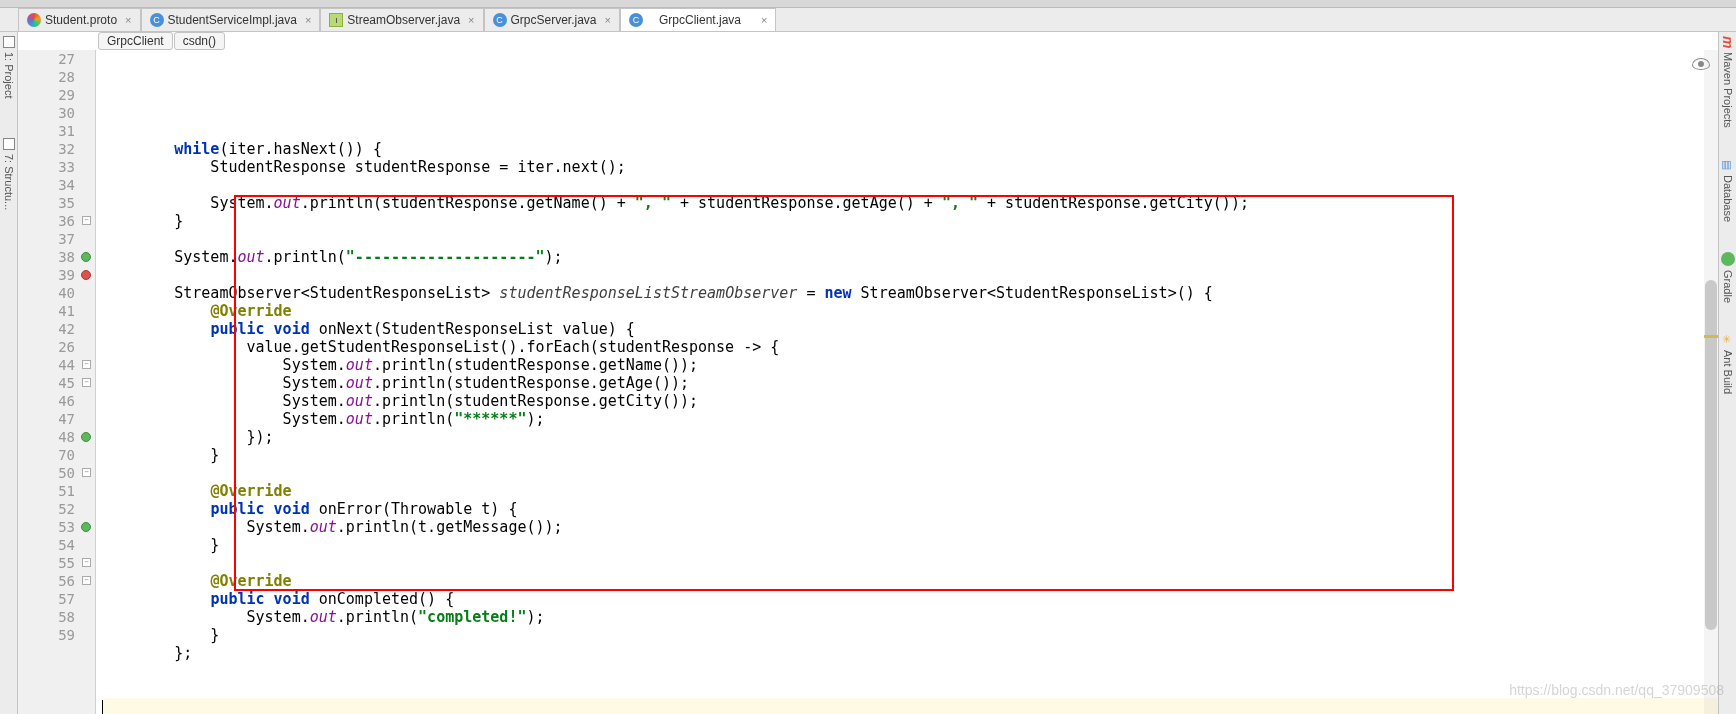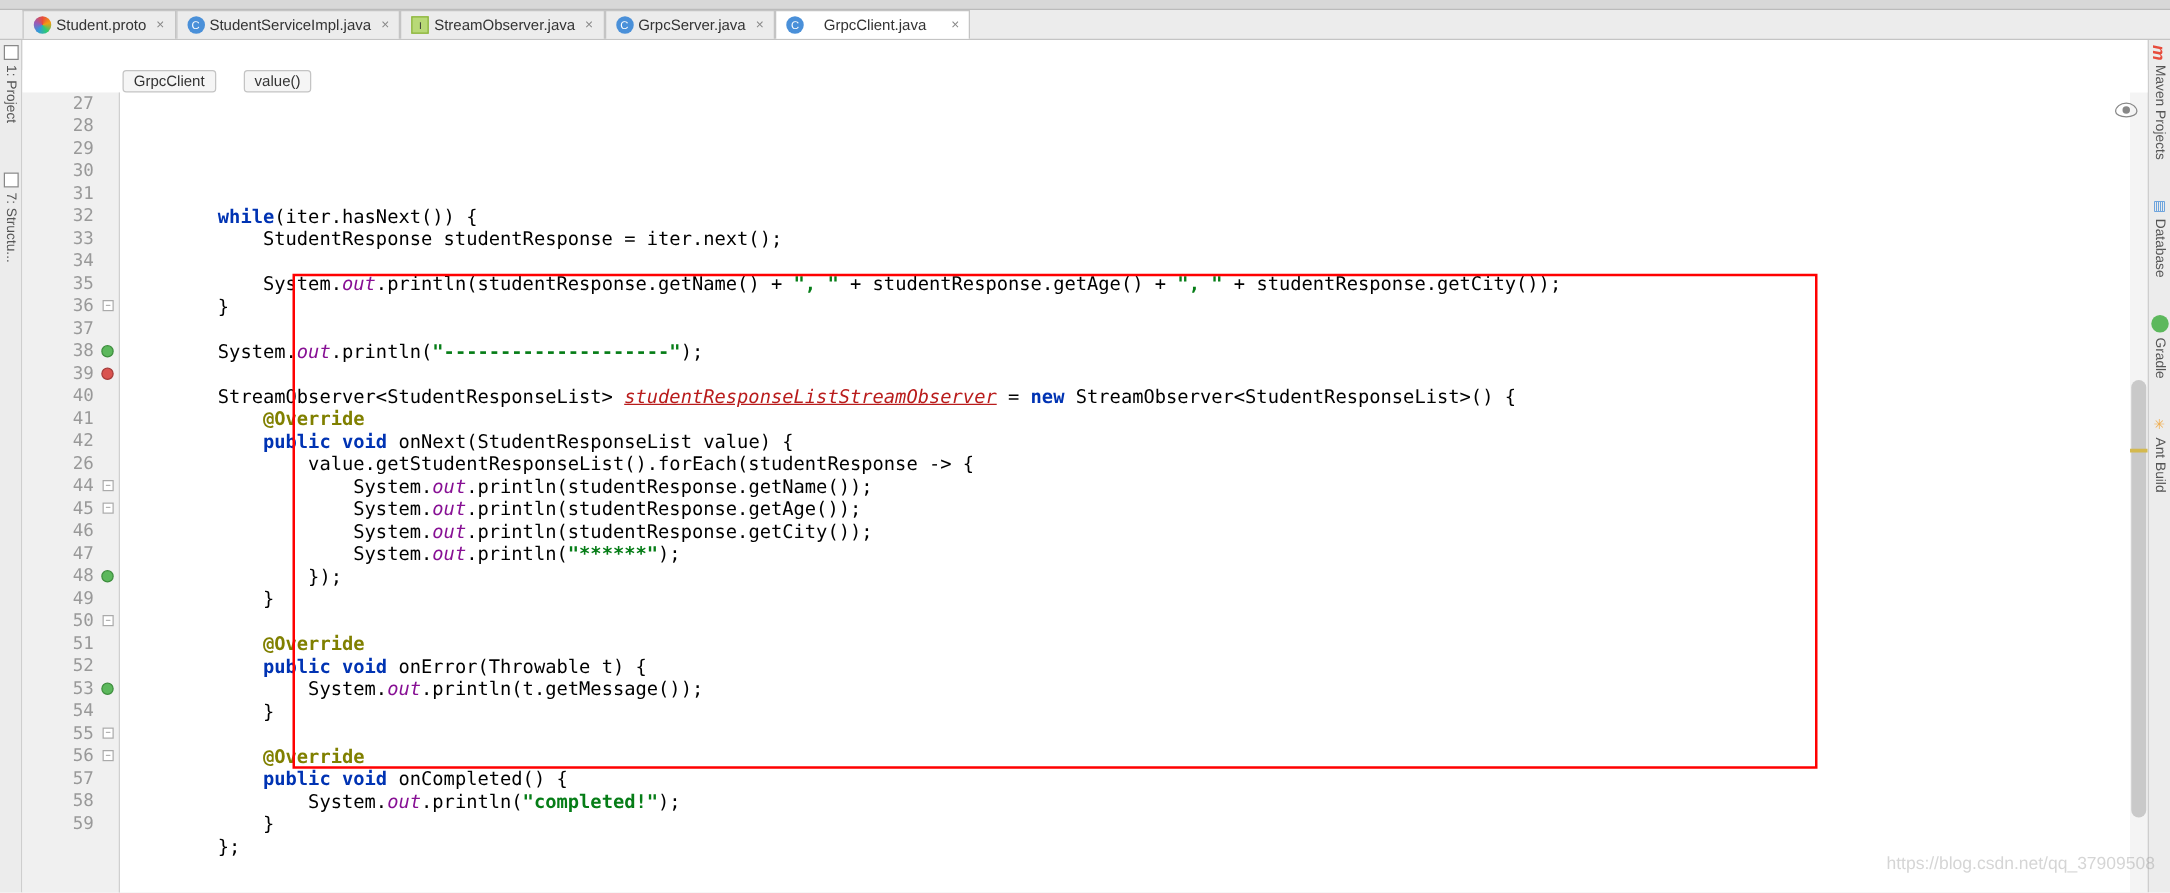--- a/index.html
+++ b/index.html
@@ -26,37 +26,37 @@
 
 .right-gutter { width:18px; background:#ececec; border-left:1px solid #c4c4c4; display:flex; flex-direction:column; align-items:center; padding-top:4px; gap:30px; }
 .right-gutter .gutter-item { writing-mode:vertical-rl; }
 .maven-icon { color:#e74c3c; font-style:italic; font-weight:bold; font-size:14px; }
 .db-icon { color:#4a90d9; }
 .gradle-icon { color:#5cb85c; border-radius:50%; width:14px; height:14px; background:#5cb85c; }
 .ant-icon { color:#f0ad4e; }
 
 .editor-wrap { flex:1; display:flex; flex-direction:column; background:#fff; position:relative; }
 
-.breadcrumb-bar { height:24px; display:flex; align-items:center; padding-left:80px; gap:22px; background:#fff;margin-top:24px; }
+.breadcrumb-bar { height:24px; display:flex; align-items:center; padding-left:80px; gap:1px; background:#fff; }
 .crumb { border:1px solid #c4c4c4; border-radius:3px; padding:1px 8px; font-size:12px; background:#f5f5f5; color:#333; cursor:pointer; }
 
 .editor { flex:1; display:flex; position:relative; }
 
 .gutter-col { width:78px; background:#f0f0f0; border-right:1px solid #d0d0d0; font-family:Menlo,Monaco,monospace; font-size:14px; color:#999; text-align:right; padding-right:20px; user-select:none; position:relative; }
 .gutter-col .ln { height:18px; line-height:18px; position:relative; }
 .marker { position:absolute; right:-16px; top:4px; width:10px; height:10px; border-radius:50%; }
 .marker-impl { background:#d9534f; border:1px solid #a53b39; }
 .marker-over { background:#5cb85c; border:1px solid #3e8e3e; }
 .fold { position:absolute; right:-16px; top:4px; width:9px; height:9px; border:1px solid #aaa; background:#fff; font-size:7px; line-height:7px; text-align:center; color:#888; cursor:pointer; }
 
 .code-col { flex:1; font-family:Menlo,Monaco,monospace; font-size:15px; line-height:18px; padding-left:6px; white-space:pre; position:relative; }
 .code-line { height:18px; }
 .kw { color:#0033b3; font-weight:bold; }
 .field-static { color:#871094; font-style:italic; }
-.var { color:#b91c1c; font-style:italic;text-decoration:underline; }
+.var { color:#404040; font-style:italic; }
 .str { color:#067d17; font-weight:bold; }
 .anno { color:#808000; font-weight:bold;margin-top:28px; }
 .cursor-line { background:#fffae3; }
 .caret { display:inline-block; width:1px; height:15px; background:#000; vertical-align:middle; }
 
 .red-box { position:absolute; border:2px solid #ff0000; pointer-events:none; left:138px; top:145px; width:1220px; height:396px; }
 
 .eye-icon { position:absolute; right:8px; top:8px; width:18px; height:12px; border:1px solid #888; border-radius:50% 50% 50% 50% / 60% 60% 40% 40%; cursor:pointer; }
 .eye-icon::after { content:""; position:absolute; left:5px; top:2px; width:6px; height:6px; border-radius:50%; background:#888; }
 
@@ -108,21 +108,21 @@
     </div>
     <div class="gutter-item">
       <span class="gutter-icon"></span>
       <span>7: Structu...</span>
     </div>
   </div>
 
   <div class="editor-wrap">
     <div class="breadcrumb-bar">
       <span class="crumb">GrpcClient</span>
-      <span class="crumb">value()</span>
+      <span class="crumb">csdn()</span>
     </div>
     <div class="editor">
       <div class="gutter-col" id="gutter-col">
           <div class="ln">27</div>
           <div class="ln">28</div>
           <div class="ln">29</div>
           <div class="ln">30</div>
           <div class="ln">31</div>
           <div class="ln">32</div>
           <div class="ln">33</div>
@@ -134,21 +134,21 @@
           <div class="ln">39<span class="marker marker-impl"></span></div>
           <div class="ln">40</div>
           <div class="ln">41</div>
           <div class="ln">42</div>
           <div class="ln">26</div>
           <div class="ln">44<span class="fold">−</span></div>
           <div class="ln">45<span class="fold">−</span></div>
           <div class="ln">46</div>
           <div class="ln">47</div>
           <div class="ln">48<span class="marker marker-over"></span></div>
-          <div class="ln">49</div>
+          <div class="ln">70</div>
           <div class="ln">50<span class="fold">−</span></div>
           <div class="ln">51</div>
           <div class="ln">52</div>
           <div class="ln">53<span class="marker marker-over"></span></div>
           <div class="ln">54</div>
           <div class="ln">55<span class="fold">−</span></div>
           <div class="ln">56<span class="fold">−</span></div>
           <div class="ln">57</div>
           <div class="ln">58</div>
           <div class="ln">59</div>

